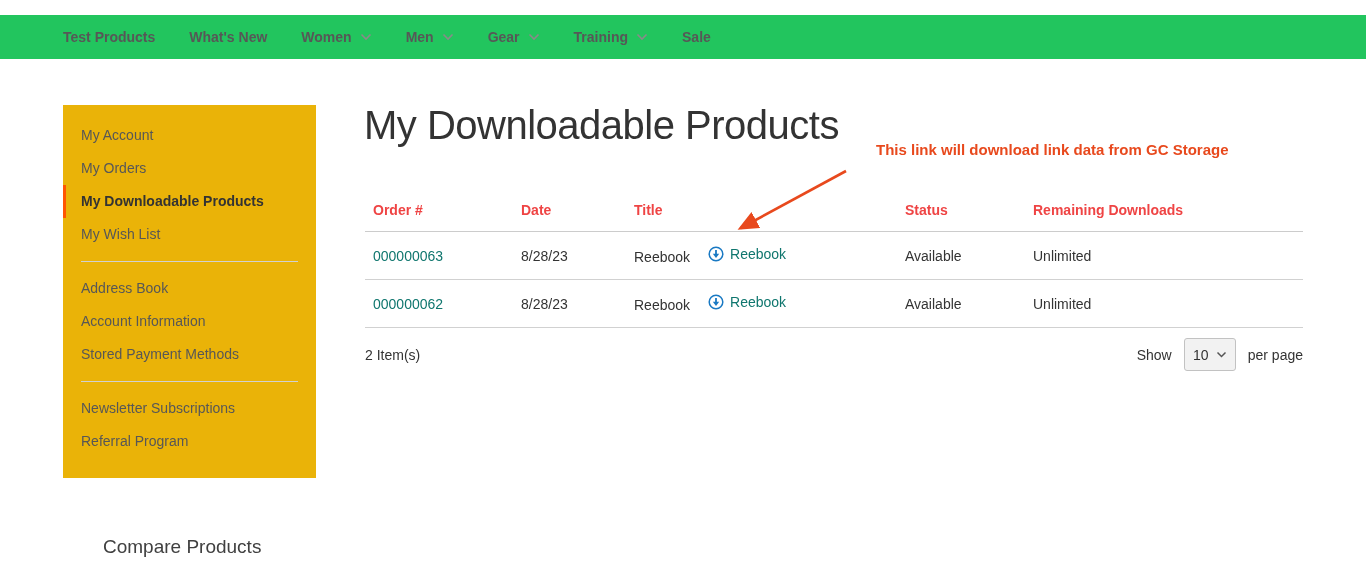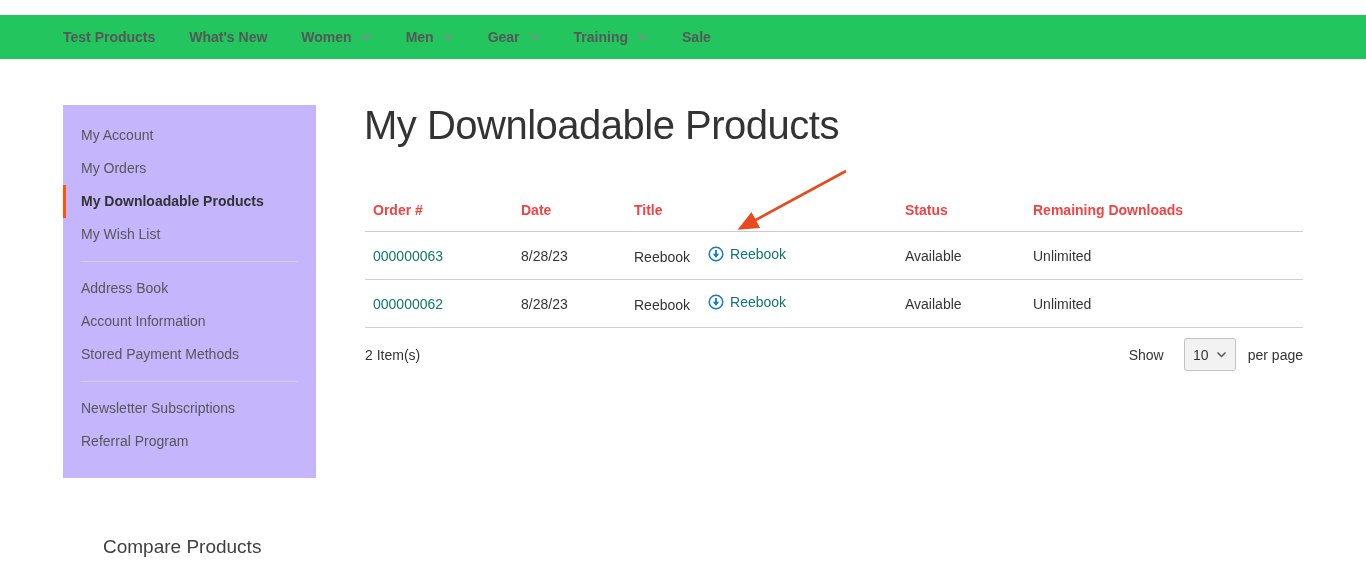--- a/index.html
+++ b/index.html
@@ -10,21 +10,21 @@
   
   .navbar { position:absolute; left:0; top:15px; width:1366px; height:44px;
             background:#22c55e; display:flex; align-items:center; padding-left:63px; }
   .nav-item { display:flex; align-items:center; gap:8px; margin-right:34px;
               font-size:14px; font-weight:700; color:#575757; cursor:pointer; white-space:nowrap; }
   .chev { display:inline-flex; align-items:center; }
   .chev svg { display:block; }
 
   
   .sidebar { position:absolute; left:63px; top:105px; width:253px;
-             background:#c4b5fd; padding:14px 0 20px 0; }
+             background:#eab308; padding:14px 0 20px 0; }
   .side-item { display:block; padding:8px 18px; font-size:14px; color:#575757;
                line-height:17px; cursor:pointer; }
   .side-item.current { font-weight:700; color:#333; border-left:3px solid #ff5501;
                        padding-left:15px; cursor:default; }
   .side-divider { border:0; border-top:1px solid #d1d1d1; margin:10px 18px; }
 
   .compare-title { position:absolute; left:63px; top:536px; font-size:19px;
                    font-weight:300; color:#404040;margin-left:40px; }
 
   
@@ -48,21 +48,21 @@
   .dl-link { display:inline-flex; align-items:center; gap:6px; margin-left:18px; }
   .dl-icon svg { display:block; }
 
   
   .toolbar { position:absolute; left:365px; top:338px; width:938px;
              display:flex; justify-content:space-between; align-items:center; }
   .items-count { font-size:14px; color:#333; }
   .limiter { display:flex; align-items:center; gap:12px; font-size:14px; color:#333; }
   .limiter-select { display:inline-flex; align-items:center; justify-content:center; gap:7px;
                     width:52px; height:33px; background:#f2f2f2; border:1px solid #c2c2c2;
-                    border-radius:3px; font-size:14px; color:#333; cursor:pointer;margin-left:8px; }
+                    border-radius:3px; font-size:14px; color:#333; cursor:pointer; }
 </style>
 </head>
 <body>
 
 <div class="viewport">
 
   <nav class="navbar">
     <div class="nav-item">
       <span>Test Products</span>
     </div>
@@ -117,20 +117,21 @@
     <span class="side-item">Stored Payment Methods</span>
     <hr class="side-divider">
     <span class="side-item">Newsletter Subscriptions</span>
     <span class="side-item">Referral Program</span>
   </aside>
 
   <h2 class="compare-title">Compare Products</h2>
 
   <h1 class="page-title">My Downloadable Products</h1>
 
+  <div class="annotation">This link will download link data from GC Storage</div>
   <svg class="annotation-arrow" width="135" height="78" viewBox="0 0 135 78">
     <defs>
       <marker id="ah" markerWidth="9" markerHeight="9" refX="6.5" refY="3.5" orient="auto">
         <path d="M0,0 L8,3.5 L0,7 z" fill="#e8491d"></path>
       </marker>
     </defs>
     <line x1="121" y1="8" x2="16" y2="65" stroke="#e8491d" stroke-width="2.6" marker-end="url(#ah)"></line>
   </svg>
 
   <table class="dl-table">

